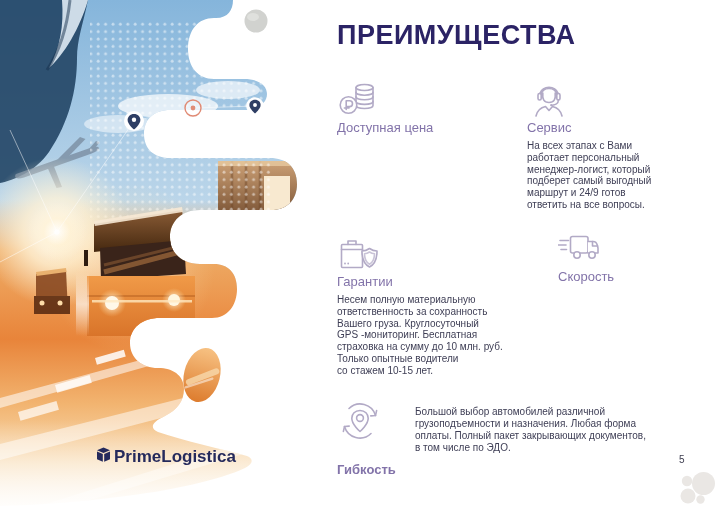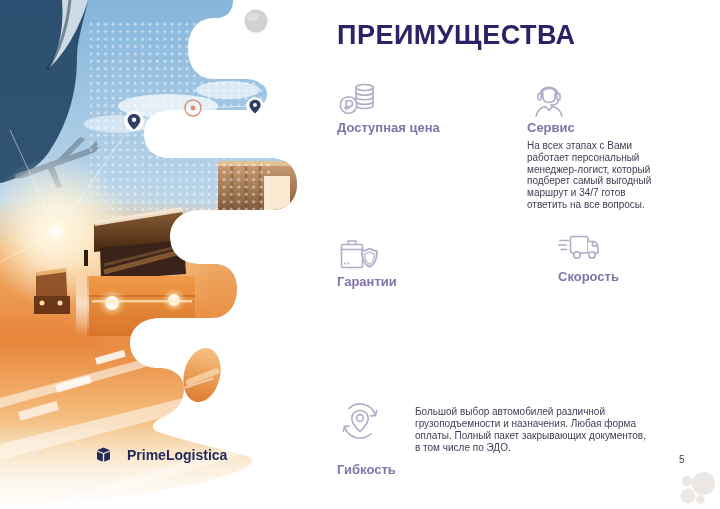--- a/index.html
+++ b/index.html
@@ -3,32 +3,32 @@
 <meta charset="utf-8">
 <style>
   html,body{margin:0;padding:0;background:#fff;}
   .slide{position:relative;width:720px;height:509px;background:#ffffff;overflow:hidden;
          font-family:"Liberation Sans",sans-serif;}
   .photo{position:absolute;left:0;top:0;}
   .title{position:absolute;left:337px;top:20px;font-size:27px;font-weight:bold;
          letter-spacing:.5px;color:#2b2365;}
   .feature{position:absolute;}
   .feature .ic{height:36px;}
-  .feature h2{margin:2px 0 0;font-size:13px;font-weight:bold;color:#8273a9;}
+  .feature h2{margin:2px 0 0;font-size:13px;font-weight:normal;color:#8273a9;}
   .feature p{margin:5px 0 0;font-size:10px;line-height:11.8px;color:#3e3e55;white-space:pre-line;}
   #f1{left:337px;top:82px;width:186px;}
   #f2{left:527px;top:82px;width:186px;}
   #f3{left:337px;top:236px;width:192px;}
   #f4{left:558px;top:231px;width:186px;}
   .flexcard{position:absolute;left:337px;top:400px;width:80px;}
   .flexcard h2{margin:14px 0 0;font-size:13px;font-weight:bold;color:#8273a9;}
   #flexText{position:absolute;left:415px;top:406px;width:312px;margin:0;font-size:10px;
             line-height:11.9px;color:#3e3e55;white-space:pre-line;}
-  .logo{position:absolute;left:96px;top:447px;display:flex;align-items:flex-end;gap:16px;
-        font-size:14px;font-weight:bold;color:#252a5c;}
+  .logo{position:absolute;left:96px;top:447px;display:flex;align-items:flex-start;gap:3px;
+        font-size:17px;font-weight:bold;color:#252a5c;}
   .pagenum{position:absolute;left:679px;top:454px;font-size:10px;color:#3c3c4e;}
   .watermark{position:absolute;right:4px;bottom:2px;display:flex;align-items:center;gap:2px;
              font-size:28px;font-weight:bold;color:#e9e6e3;letter-spacing:-.5px;}
   .icstroke{stroke:#b2aac6;stroke-width:1.6;fill:none;stroke-linecap:round;stroke-linejoin:round;}
 </style>
 </head>
 <body>
 
 <div class="slide">
 
@@ -222,39 +222,46 @@
         <circle cx="24.2" cy="23.2" r="1.1" fill="#b2aac6" stroke="none"></circle>
         <path d="M9,34 C10.5,27.5 15,25.3 18.5,24.5 L22,28.5 L25.5,24.5 C29,25.3 33.5,27.5 35,34"></path>
       </g>
         </svg>
     </div>
     <h2>Сервис</h2>
     <p>На всех этапах с Вами
 работает персональный
 менеджер-логист, который
 подберет самый выгодный
-маршрут и 34/7 готов
+маршрут и 24/9 готов
 ответить на все вопросы.</p>
   </div>
 
   <div class="feature" id="f3">
     <div class="ic">
       <svg width="44" height="36" viewBox="0 0 44 36">
           <g class="icstroke">
         <rect x="4.5" y="8.5" width="21" height="23" rx="1"></rect>
         <path d="M4.5,13.5 H25.5"></path>
         <path d="M11,8.5 V5 H19 V8.5"></path>
         <circle cx="8" cy="27.5" r=".9" fill="#b2aac6" stroke="none"></circle>
         <circle cx="11.2" cy="27.5" r=".9" fill="#b2aac6" stroke="none"></circle>
         <path d="M32.5,12.5 C35,14.3 37.5,15 40,15 C40,22.5 37.5,28.5 32.5,31 C27.5,28.5 25,22.5 25,15 C27.5,15 30,14.3 32.5,12.5 Z" fill="#ffffff"></path>
         <path d="M32.5,16 C34.2,17.2 35.8,17.7 37.5,17.8 C37.4,22.8 35.7,26.5 32.5,28.3 C29.3,26.5 27.6,22.8 27.5,17.8 C29.2,17.7 30.8,17.2 32.5,16 Z" opacity=".7"></path>
       </g>
         </svg>
     </div>
     <h2>Гарантии</h2>
+    <p>Несем полную материальную
+ответственность за сохранность
+Вашего груза. Круглосуточный
+GPS -мониторинг. Бесплатная
+страховка на сумму до 10 млн. руб.
+Только опытные водители
+со стажем 10-15 лет.</p>
   </div>
 
   <div class="feature" id="f4">
     <div class="ic">
       <svg width="44" height="36" viewBox="0 0 44 36">
           <g class="icstroke">
         <path d="M2,9.5 H10.5"></path>
             <path d="M0.5,14 H8"></path>
             <path d="M3,18.5 H8.5"></path>
         <rect x="12.5" y="5.5" width="17.5" height="16.5" rx="2" fill="#ffffff"></rect>

